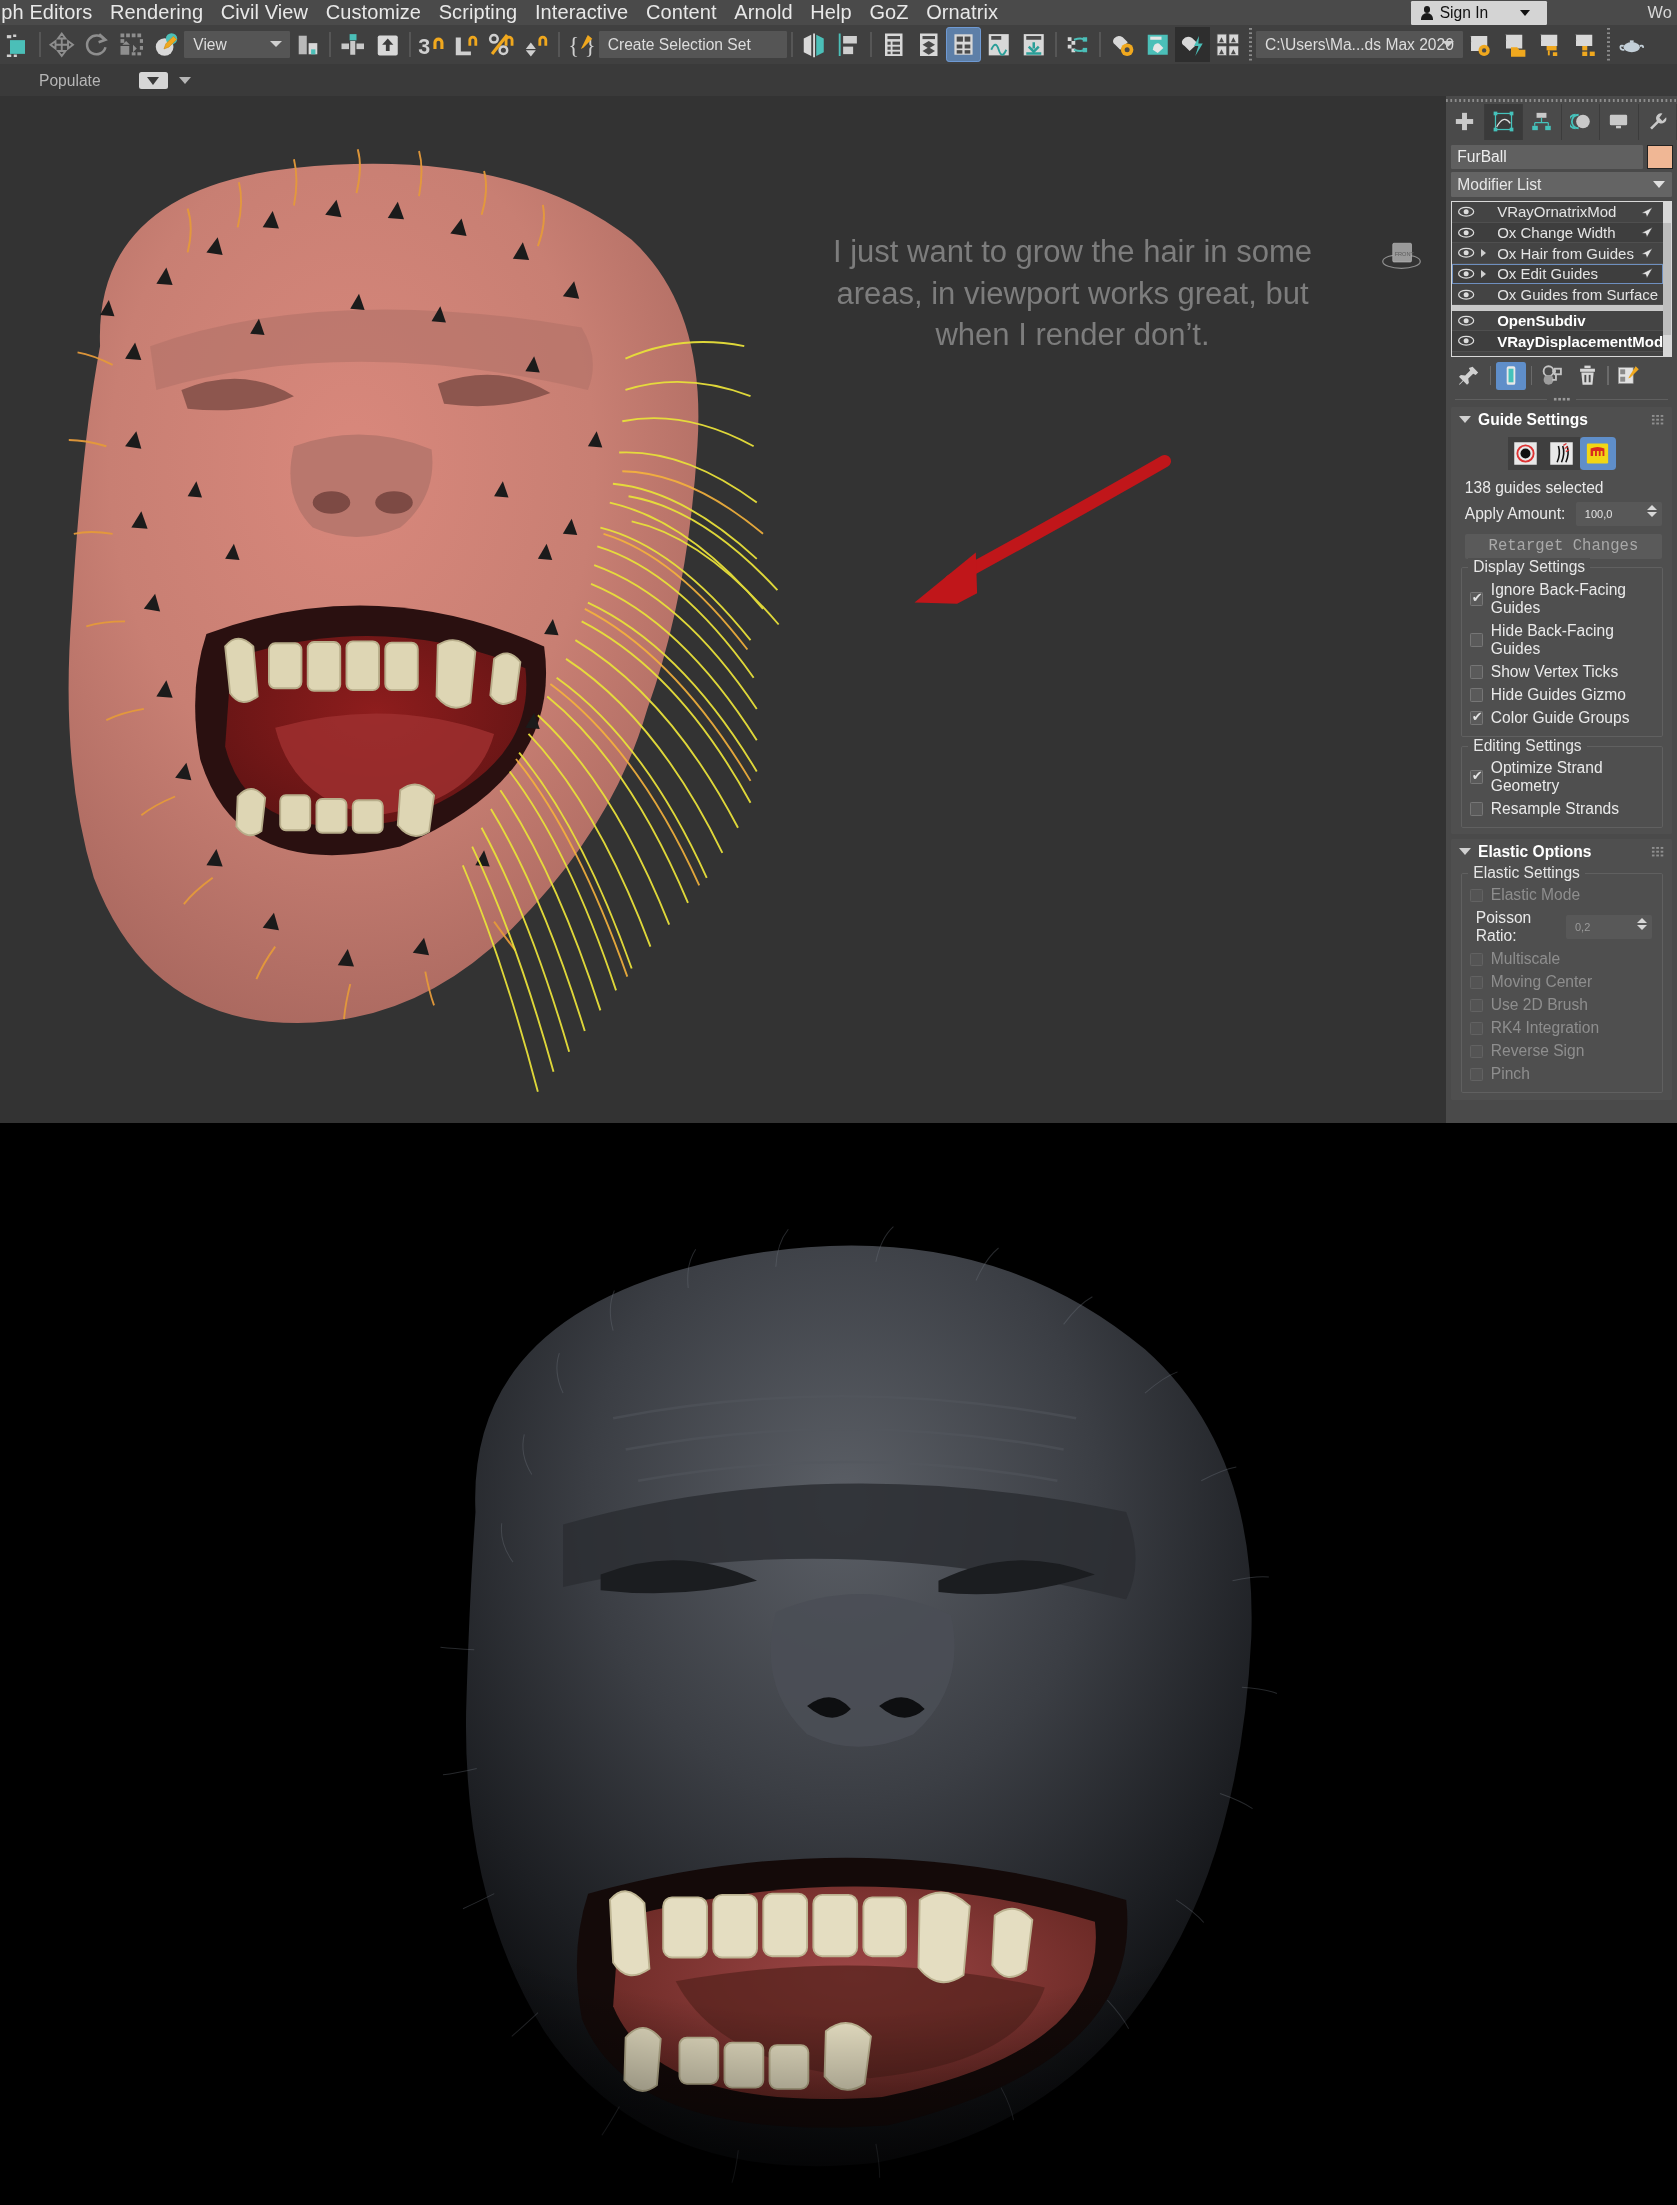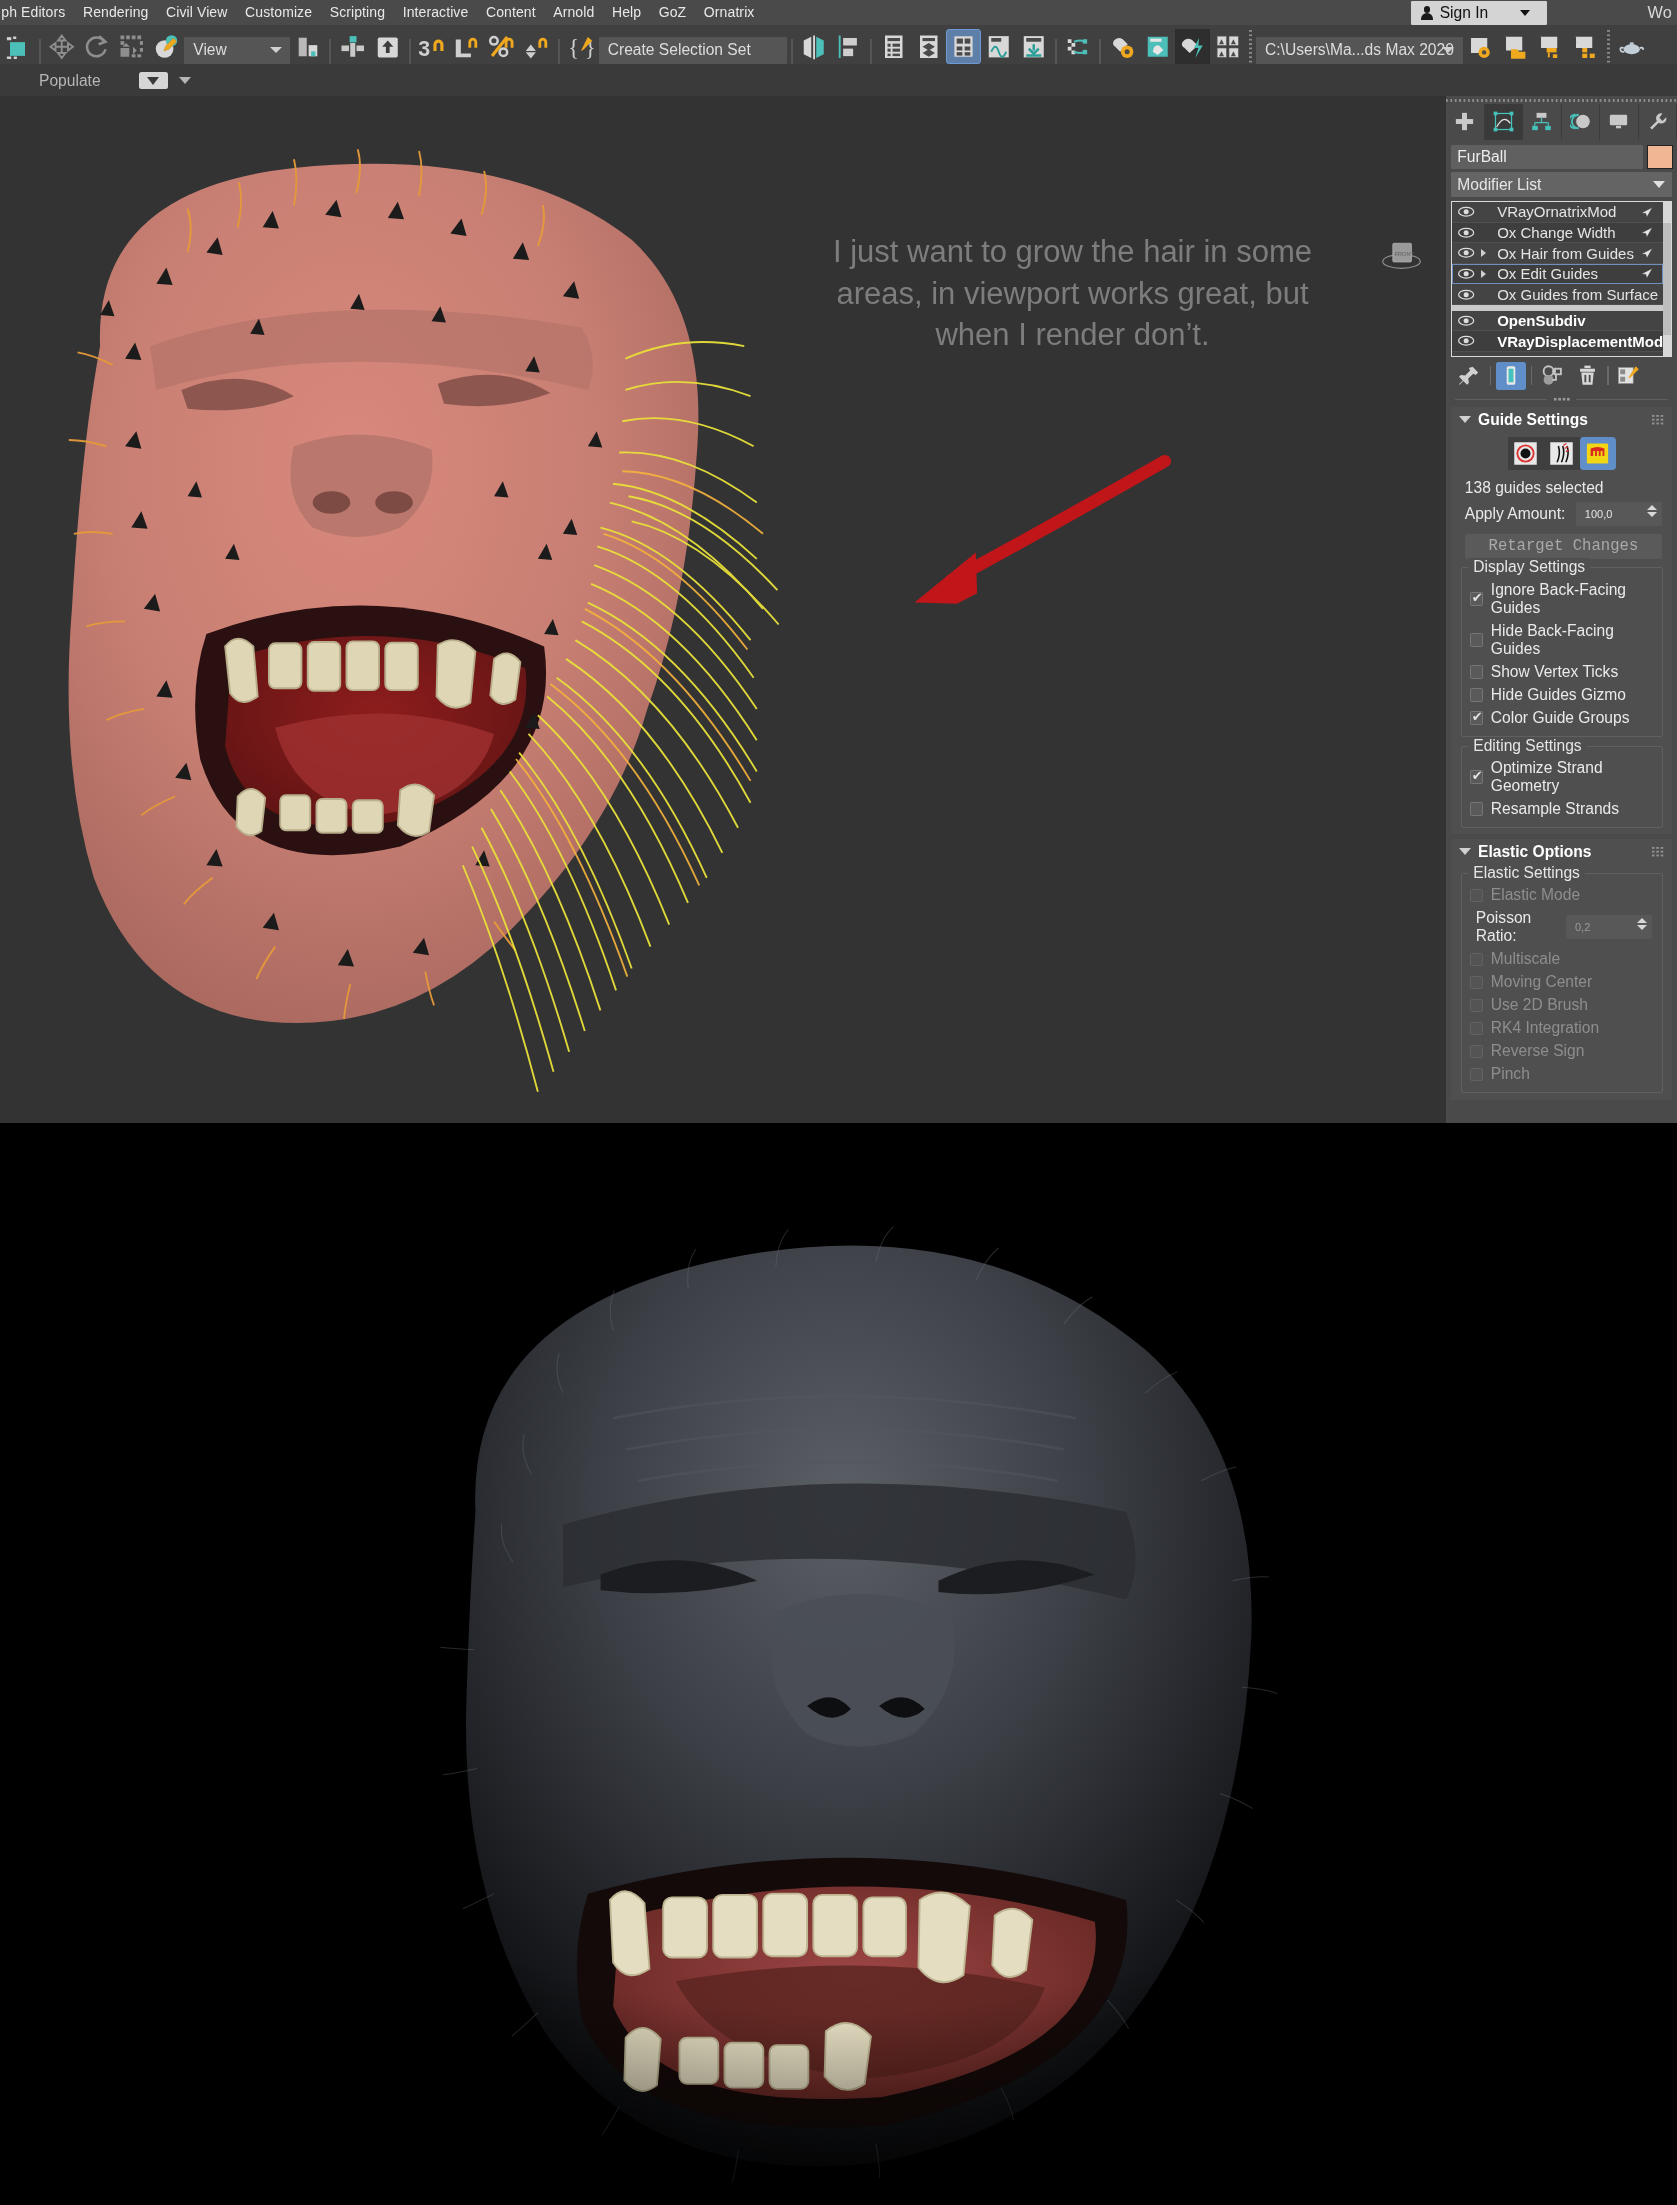--- a/index.html
+++ b/index.html
@@ -11,21 +11,21 @@
   }
   #app { position: relative; width: 1678px; height: 2205px; background:#000; }
 
   
   .menubar {
     position:absolute; left:0; top:0; width:1678px; height:25px;
     background:#4a4a4a;
     display:flex; align-items:center;
   }
   .menu-item {
-    color:#e8e8e8; font-size:14px; padding:0 8.8px; white-space:nowrap;
+    color:#e8e8e8; font-size:20px; padding:0 8.8px; white-space:nowrap;
     line-height:25px; letter-spacing:0.1px;text-align:center;
   }
   .menu-item:first-child { padding-left:1.3px; }
   .signin {
     position:absolute; right:131px; top:0.6px; height:24px;
     background:#d4d4d4; color:#111; font-size:15.6px;
     display:flex; align-items:center; gap:6.3px; padding:0 17.5px 0 10px;
     border-radius:1.3px;
   }
   .signin .av {
@@ -39,21 +39,21 @@
     content:""; position:absolute; left:0px; top:6.9px; width:12.5px;height:6.3px;
     border-radius:6.3px 6.3px 0 0; background:#1a1a1a;
   }
   .signin .caret { border-left:5.6px solid transparent;border-right:5.6px solid transparent;border-top:6.9px solid #111; margin-left:25px;}
   .wk { position:absolute; right:6.3px; top:0; line-height:25px; color:#d8d8d8; font-size:16.3px;}
 
   
   .toolbar {
     position:absolute; left:0; top:25px; width:1678px; height:39px;
     background:#404040;
-    display:flex; align-items:flex-end;
+    display:flex; align-items:center;
   }
   .tb-btn {
     width:35px; height:35px; display:flex; align-items:center; justify-content:center;
     position:relative;
   }
   .tb-btn.active { background:#5d7fa8; border:1.3px solid #6f9ad4; border-radius:3.1px; }
   .tb-btn.dark { background:#2e2e2e; }
   .tb-sep { width:1.9px; height:25px; background:#565656; margin:0 3.8px; }
   .tb-gripper {
     width:6.3px; height:34px; margin:0 2.5px;

